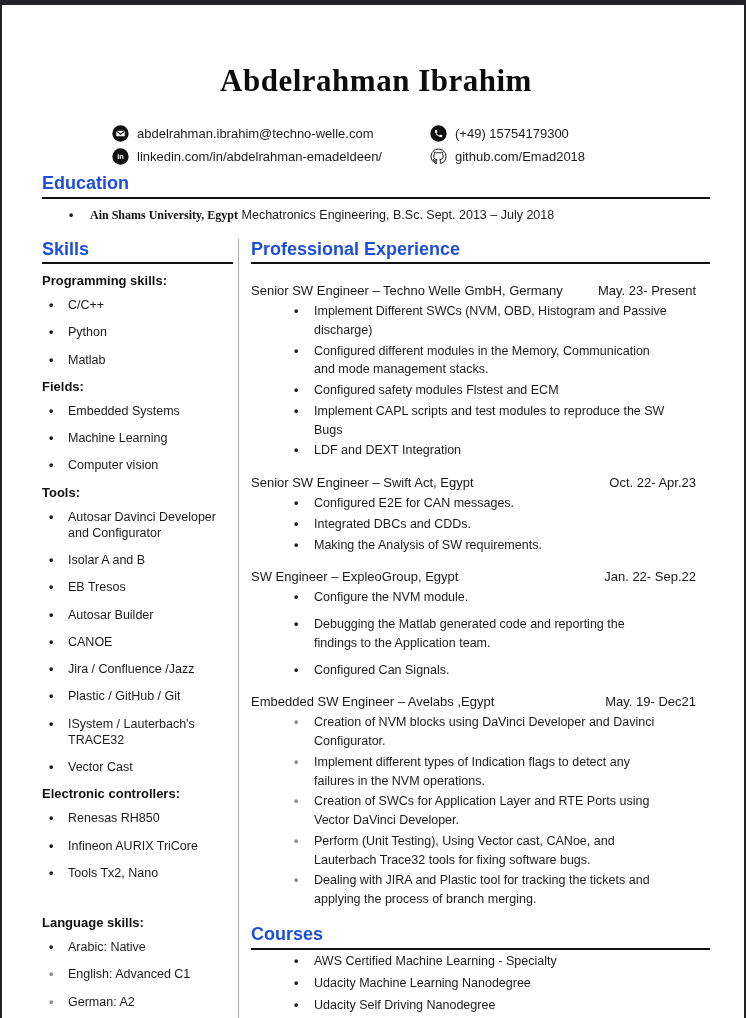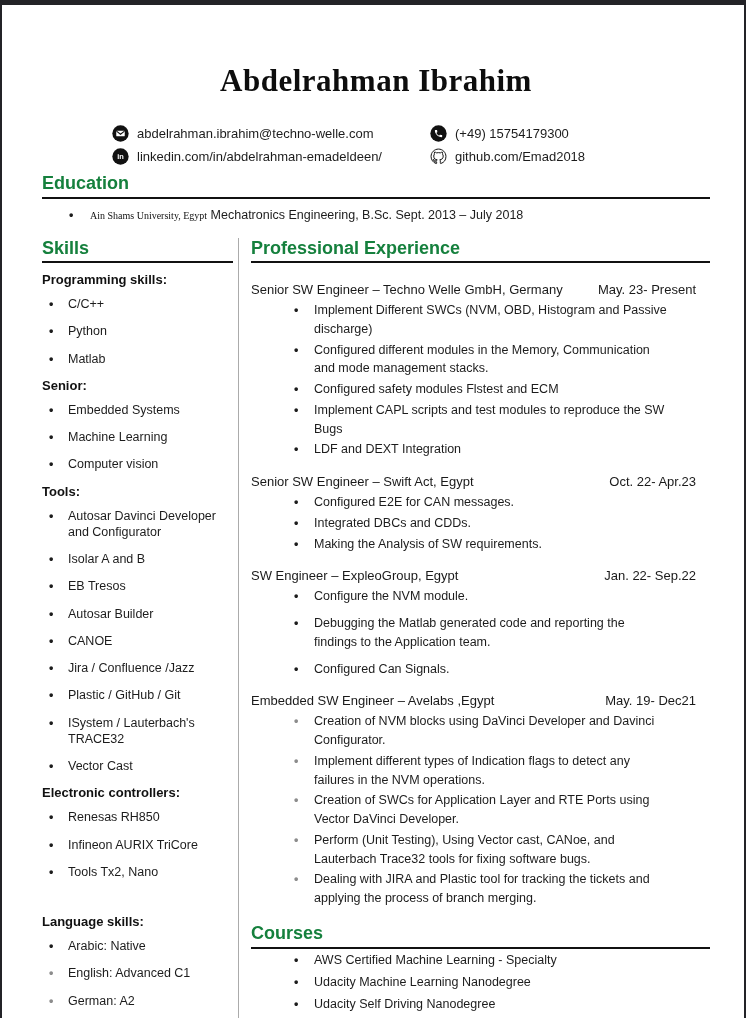--- a/index.html
+++ b/index.html
@@ -13,26 +13,26 @@
   .name{font-family:"Liberation Serif",serif;font-weight:700;font-size:31px;color:#0d0d0d;
         text-align:center;margin:0 0 26px 0;letter-spacing:.5px;}
   .contact{display:flex;margin-left:70px;font-size:13px;color:#1c1c1c;}
   .contact-col{display:flex;flex-direction:column;gap:6px;}
   .contact-col.first{width:318px;}
   .contact-row{display:flex;align-items:center;gap:8px;}
   .cicon{width:17px;height:17px;flex:none;display:inline-block;}
   .cicon svg{width:17px;height:17px;display:block;}
   
   .h-rule{border-bottom:2px solid #111;padding-bottom:2px;margin-bottom:4px;}
-  .h-rule h2{font-size:18px;font-weight:700;color:#15803d;margin:0;display:inline-block;line-height:1.2;}
+  .h-rule h2{font-size:18px;font-weight:700;color:#1d4ed8;margin:0;display:inline-block;line-height:1.2;}
   
   .edu-sec{margin-top:8px;}
   .edu-li{padding-left:48px;position:relative;font-size:12.5px;margin-top:9px;color:#1c1c1c;}
   .edu-li::before{content:"•";position:absolute;left:27px;font-weight:700;}
-  .edu-school{font-family:"Liberation Serif",serif;font-weight:400;font-size:10px;color:#111;}
+  .edu-school{font-family:"Liberation Serif",serif;font-weight:700;font-size:12px;color:#111;}
   
   .cols{display:flex;margin-top:16px;}
   .left{width:197px;flex:none;border-right:1px solid #ababab;min-height:695px;box-sizing:border-box;padding-right:5px;}
   .right{flex:1;padding-left:12px;min-width:0;}
   
   .sk-label{font-weight:700;font-size:13px;color:#111;margin:9px 0 9px 0;}
   .sk-label.gap-top{margin-top:34px;}
   .sk-li{display:flex;font-size:12.5px;margin:0 0 11px 0;color:#1c1c1c;line-height:1.3;}
   .sk-li .dot{width:19px;flex:none;padding-left:7px;font-weight:700;}
   .sk-li .dot.muted{color:#8c8c8c;}
@@ -129,21 +129,21 @@
         </div>
       <div class="sk-li">
           <span class="dot">•</span>
           <span>Python</span>
         </div>
       <div class="sk-li">
           <span class="dot">•</span>
           <span>Matlab</span>
         </div>
 
-      <div class="sk-label">Senior:</div>
+      <div class="sk-label">Fields:</div>
       <div class="sk-li">
           <span class="dot">•</span>
           <span>Embedded Systems</span>
         </div>
       <div class="sk-li">
           <span class="dot">•</span>
           <span>Machine Learning</span>
         </div>
       <div class="sk-li">
           <span class="dot">•</span>

